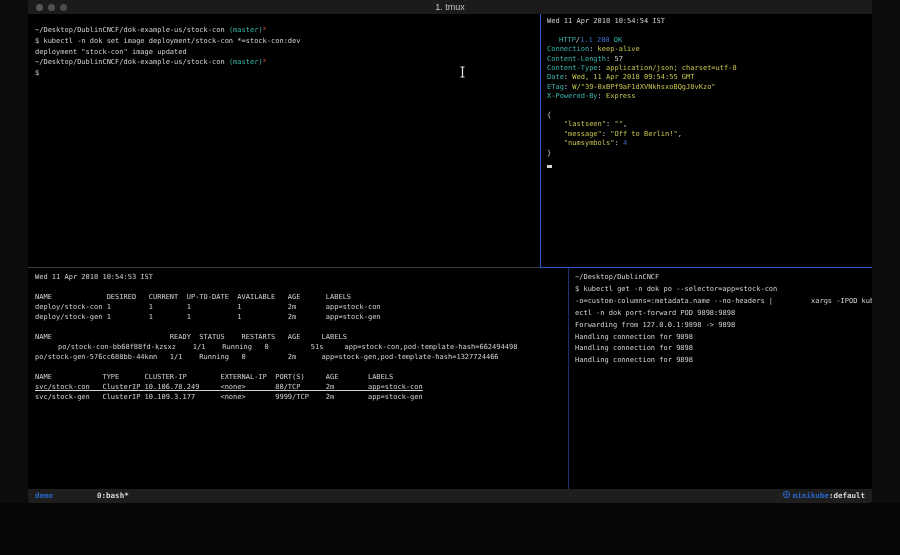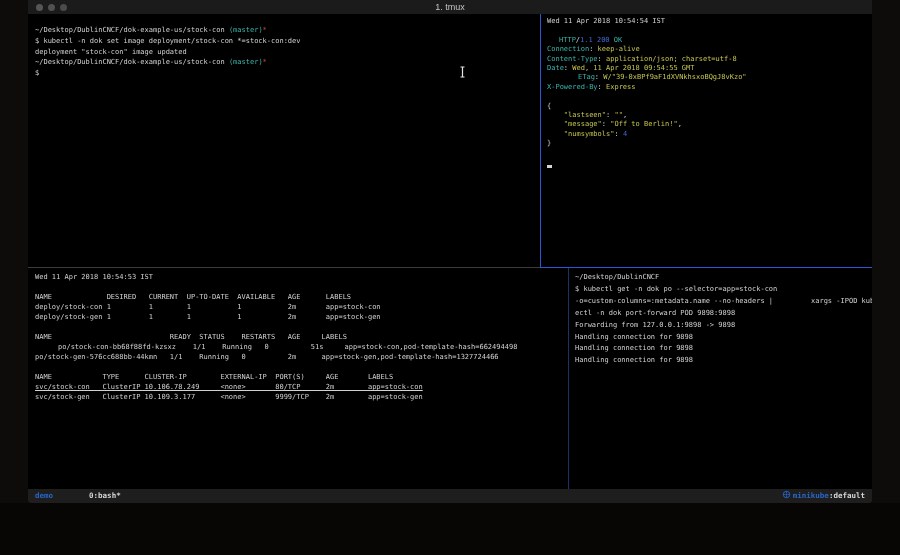--- a/index.html
+++ b/index.html
@@ -35,21 +35,21 @@
   .hL{left:0;top:267px;width:512px;height:1px;}
   .hR{left:512px;top:267px;width:332px;height:1px;}
   .v2{left:540px;top:268px;width:1px;height:221px;}
   .cursor-block{position:absolute;left:6px;top:151px;width:5px;height:3px;background:#d4d4d4;}
   .ibeam{position:absolute;left:431px;top:66px;}
   .statusbar{
     position:absolute;left:0;top:489px;width:844px;height:14px;background:#1e1e1e;
     font-size:7.5px;line-height:14px;font-weight:bold;
   }
   .sb-left{position:absolute;left:7px;top:0;white-space:pre;}
-  .wtab{color:#d6d6d6;padding-left:36px;}
+  .wtab{color:#d6d6d6;margin-left:8px;padding-left:36px;}
   .sb-right{position:absolute;right:7px;top:0;white-space:pre;}
   .ns{color:#d6d6d6;}
   .kicon{vertical-align:-1px;margin-right:2px;}
   .below{position:absolute;left:0;top:503px;width:900px;height:52px;background:#070604;}
 </style>
 </head>
 <body>
 
 <div class="window">
 
@@ -67,23 +67,24 @@
       <div class="tline"><span style="color: rgb(210, 210, 210);">~/Desktop/DublinCNCF/dok-example-us/stock-con </span><span style="color: rgb(56, 182, 171);">(master)</span><span style="color: rgb(194, 68, 60);">*</span></div>
       <div class="tline"><span style="color: rgb(210, 210, 210);">$</span></div>
     </div>
 
   <div class="term pane-tr" id="pane-tr">
     <div class="cursor-block"></div>
   <div class="tline"><span style="color: rgb(210, 210, 210);">Wed 11 Apr 2018 10:54:54 IST</span></div>
       <div class="tline">&nbsp;</div>
       <div class="tline"><span style="color: rgb(56, 182, 171); padding-left: 12px;">HTTP</span><span style="color: rgb(210, 210, 210);">/</span><span style="color: rgb(65, 105, 207);">1.1 200</span><span style="color: rgb(210, 210, 210);"> </span><span style="color: rgb(56, 182, 171);">OK</span></div>
       <div class="tline"><span style="color: rgb(56, 182, 171);">Connection</span><span style="color: rgb(210, 210, 210);">: </span><span style="color: rgb(198, 198, 79);">keep-alive</span></div>
+      <div class="tline"><span style="color: rgb(56, 182, 171);">Content-Length</span><span style="color: rgb(210, 210, 210);">: </span><span style="color: rgb(210, 210, 210);">57</span></div>
       <div class="tline"><span style="color: rgb(56, 182, 171);">Content-Type</span><span style="color: rgb(210, 210, 210);">: </span><span style="color: rgb(198, 198, 79);">application/json; charset=utf-8</span></div>
       <div class="tline"><span style="color: rgb(56, 182, 171); margin-top: 28px;">Date</span><span style="color: rgb(210, 210, 210);">: </span><span style="color: rgb(198, 198, 79);">Wed, 11 Apr 2018 09:54:55 GMT</span></div>
-      <div class="tline"><span style="color: rgb(56, 182, 171); margin-left: 31px;">ETag</span><span style="color: rgb(210, 210, 210);">: </span><span style="color: rgb(198, 198, 79);">W/"39-0xBPf9aF1dXVNkhsxoBQgJ8vKzo"</span></div>
+      <div class="tline"><span style="color: rgb(56, 182, 171);">ETag</span><span style="color: rgb(210, 210, 210);">: </span><span style="color: rgb(198, 198, 79);">W/"39-0xBPf9aF1dXVNkhsxoBQgJ8vKzo"</span></div>
       <div class="tline"><span style="color: rgb(56, 182, 171);">X-Powered-By</span><span style="color: rgb(210, 210, 210);">: </span><span style="color: rgb(198, 198, 79);">Express</span></div>
       <div class="tline">&nbsp;</div>
       <div class="tline"><span style="color: rgb(210, 210, 210);">{</span></div>
       <div class="tline"><span style="color: rgb(198, 198, 79);">    "lastseen"</span><span style="color: rgb(210, 210, 210);">: </span><span style="color: rgb(198, 198, 79);">""</span><span style="color: rgb(210, 210, 210);">,</span></div>
       <div class="tline"><span style="color: rgb(198, 198, 79);">    "message"</span><span style="color: rgb(210, 210, 210);">: </span><span style="color: rgb(198, 198, 79);">"Off to Berlin!"</span><span style="color: rgb(210, 210, 210);">,</span></div>
       <div class="tline"><span style="color: rgb(198, 198, 79);">    "numsymbols"</span><span style="color: rgb(210, 210, 210);">: </span><span style="color: rgb(65, 105, 207);">4</span></div>
       <div class="tline"><span style="color: rgb(210, 210, 210);">}</span></div>
       <div class="tline">&nbsp;</div>
     </div>
 

